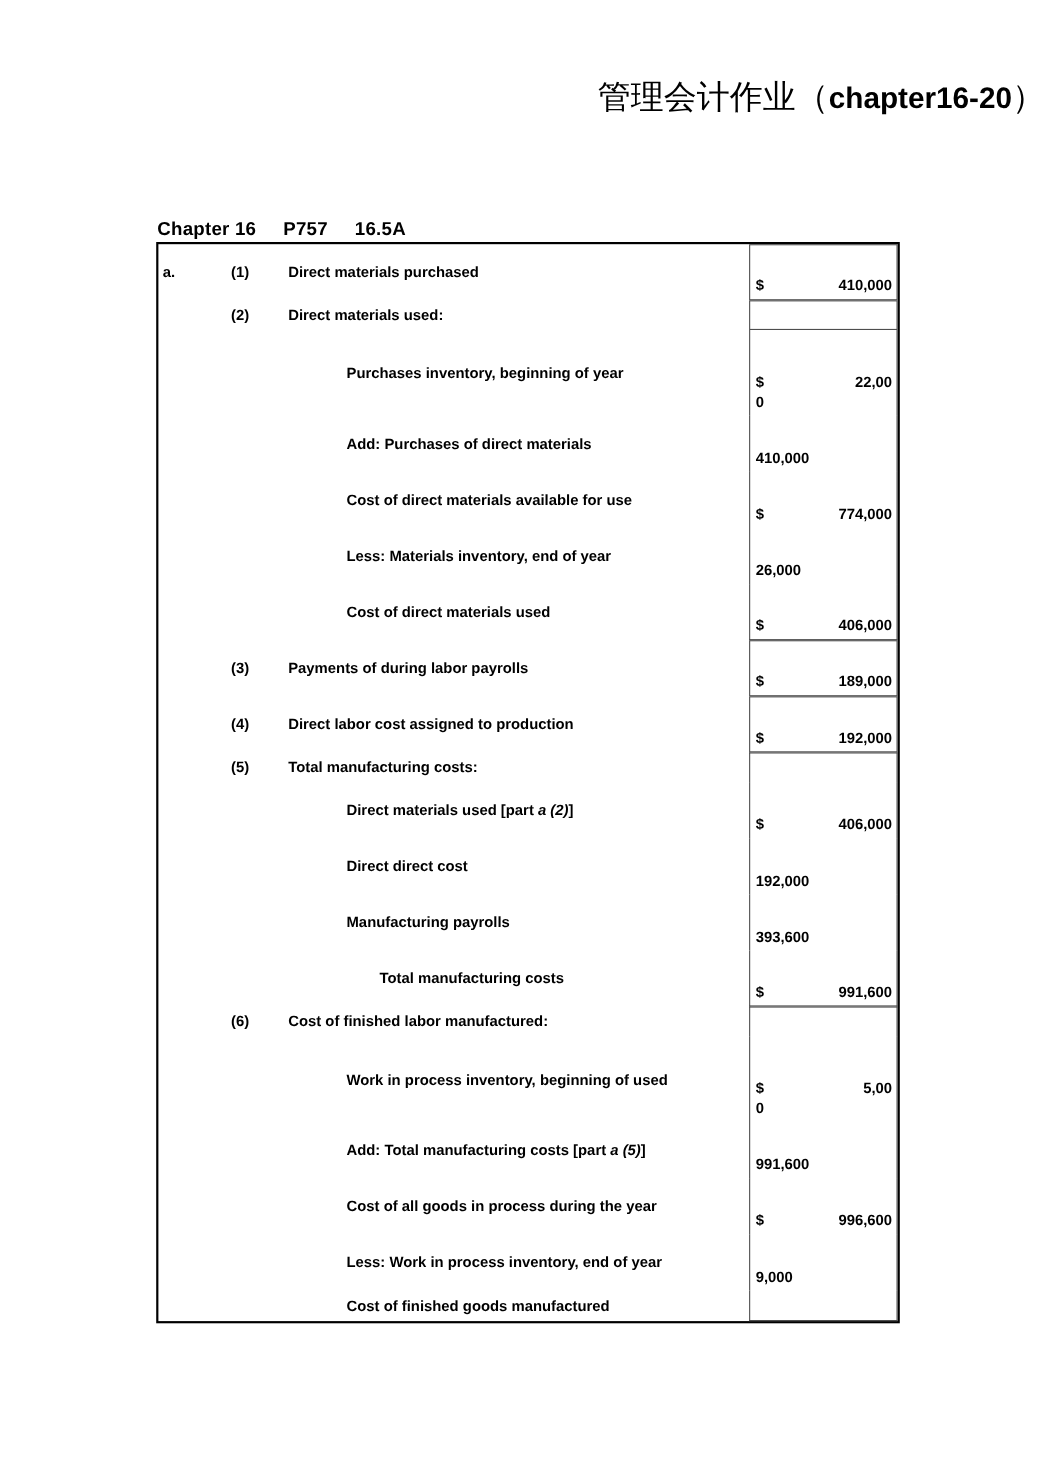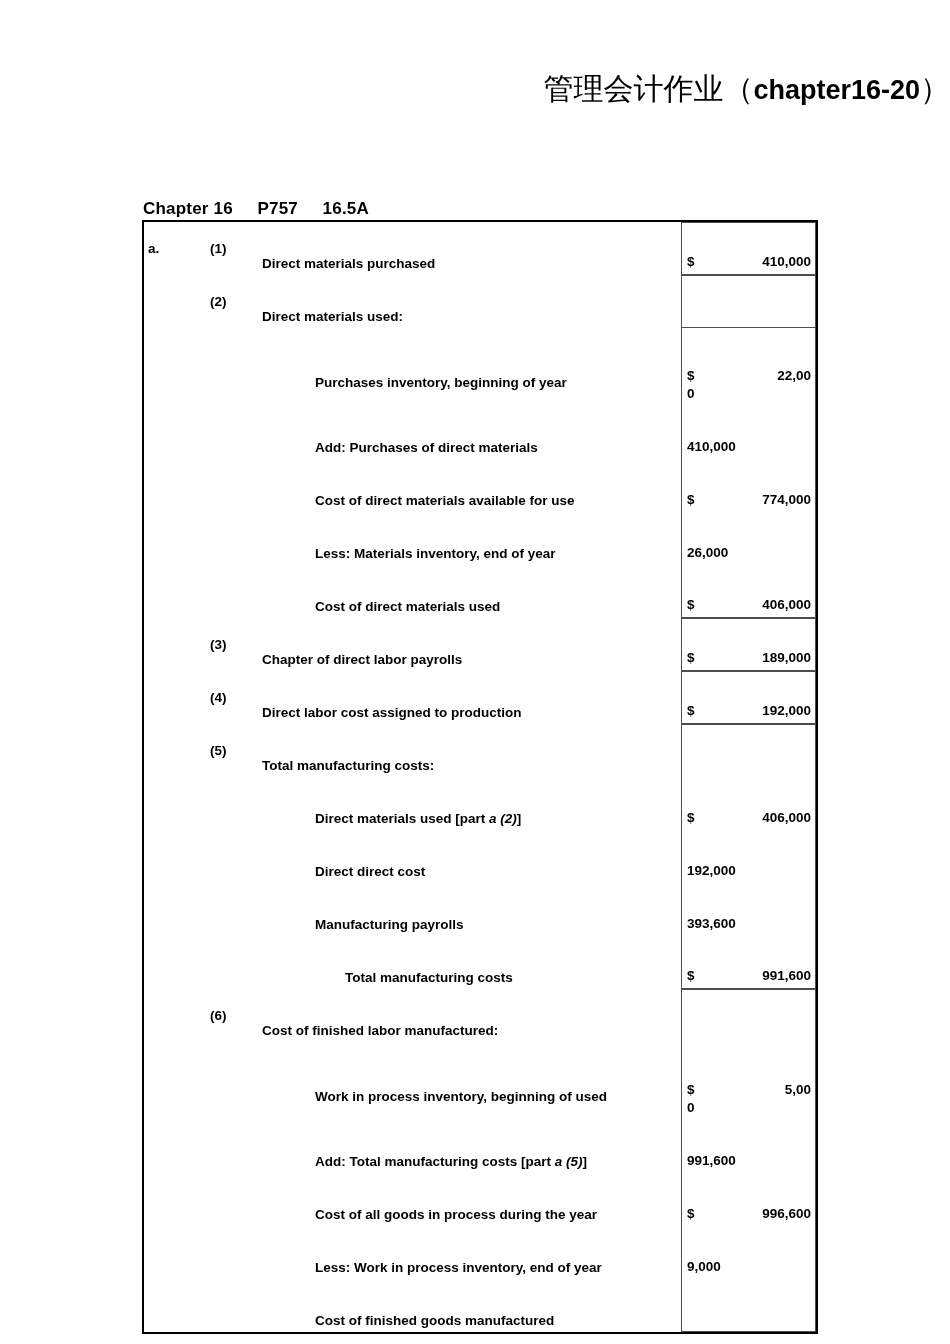--- a/index.html
+++ b/index.html
@@ -98,21 +98,20 @@
   .lbl-num {
     width: 52px;
     flex: 0 0 52px;
     font-size: 13.5px;
     font-weight: 700;
   }
   .lbl-text {
     flex: 1 1 auto;
     font-size: 13.5px;
     font-weight: 700;
-    margin-top: 30px;
   }
   .lbl-text i { font-style: italic; }
 
   
   .ind-sub .lbl-text   { padding-left: 53px; }
   .ind-total .lbl-text { padding-left: 83px; }
 
   
   td.value-cell {
     border-top: 1px solid #4d4d4d;
@@ -291,21 +290,21 @@
                 <span class="value-num">406,000</span>
               </div>
             </div>
           </td>
         </tr>
         <tr class="h-norm boxtop boxbot">
           <td class="label-cell">
             <div class="label-inner">
               <span class="lbl-a"></span>
               <span class="lbl-num">(3)</span>
-              <span class="lbl-text">Chapter of direct labor payrolls</span>
+              <span class="lbl-text">Payments of during labor payrolls</span>
             </div>
           </td>
           <td class="value-cell">
             <div class="value-box">
               <div class="value-line">
                 <span class="value-cur">$</span>
                 <span class="value-num">189,000</span>
               </div>
             </div>
           </td>

